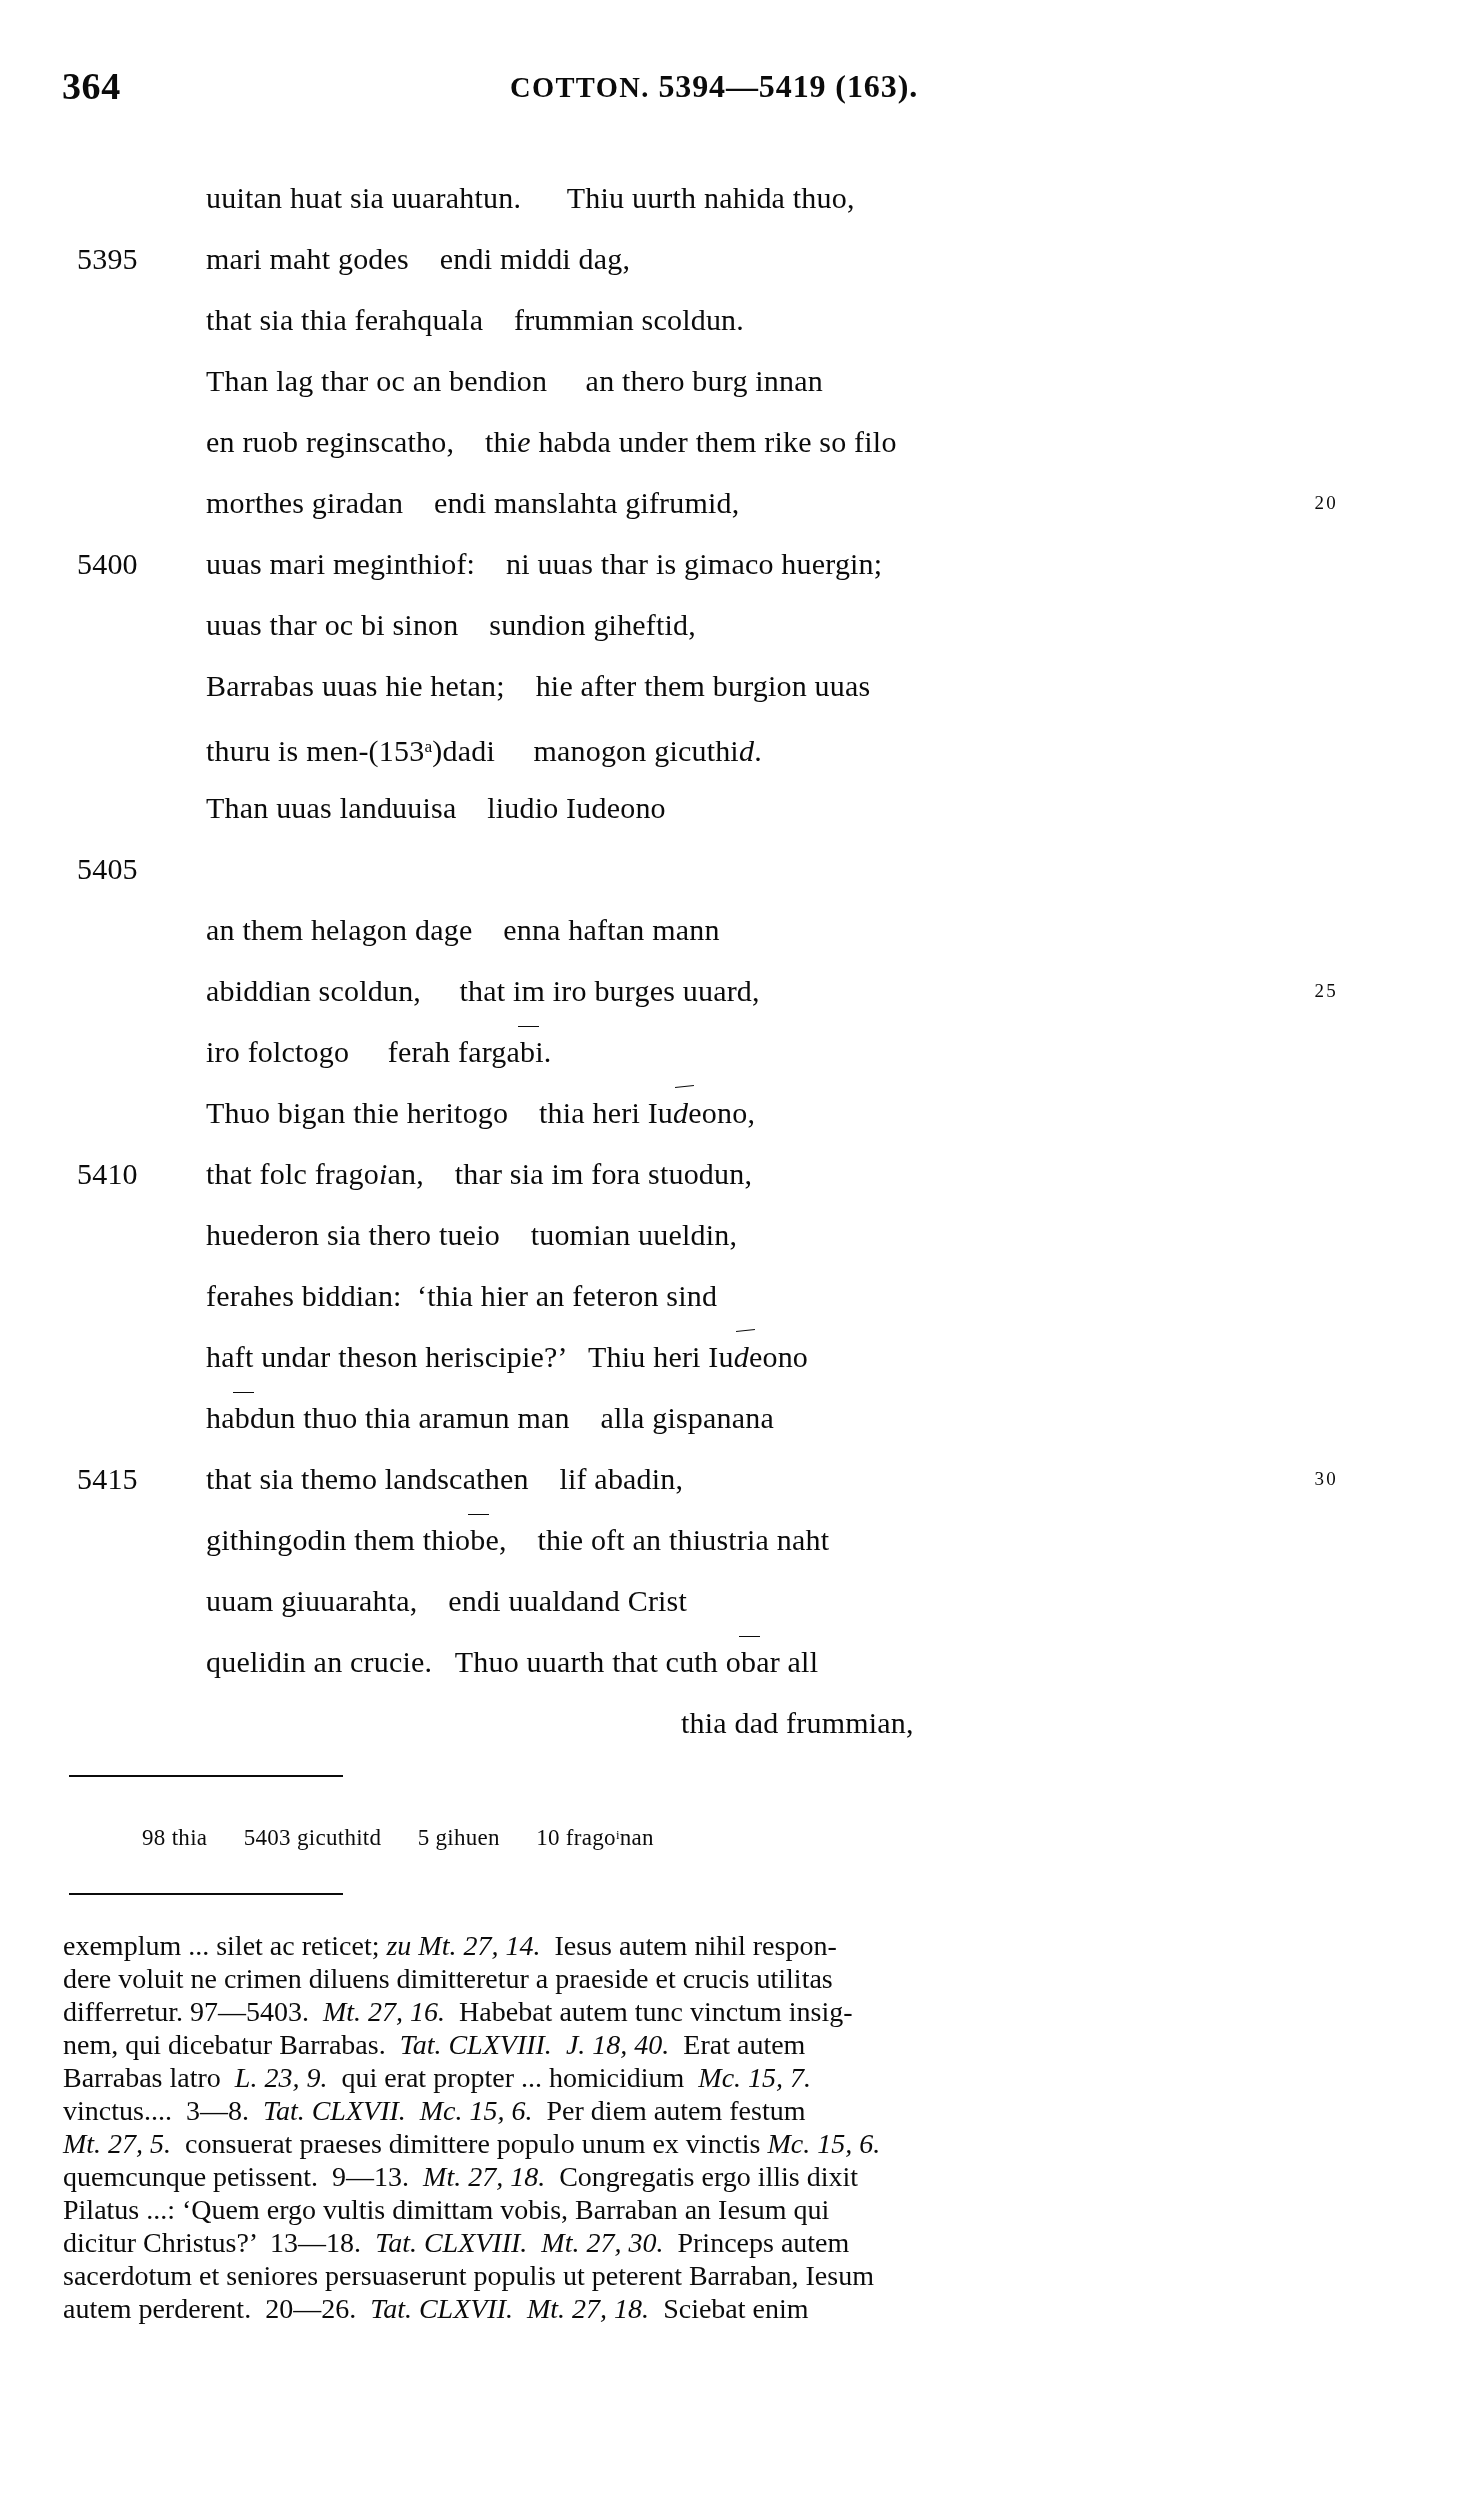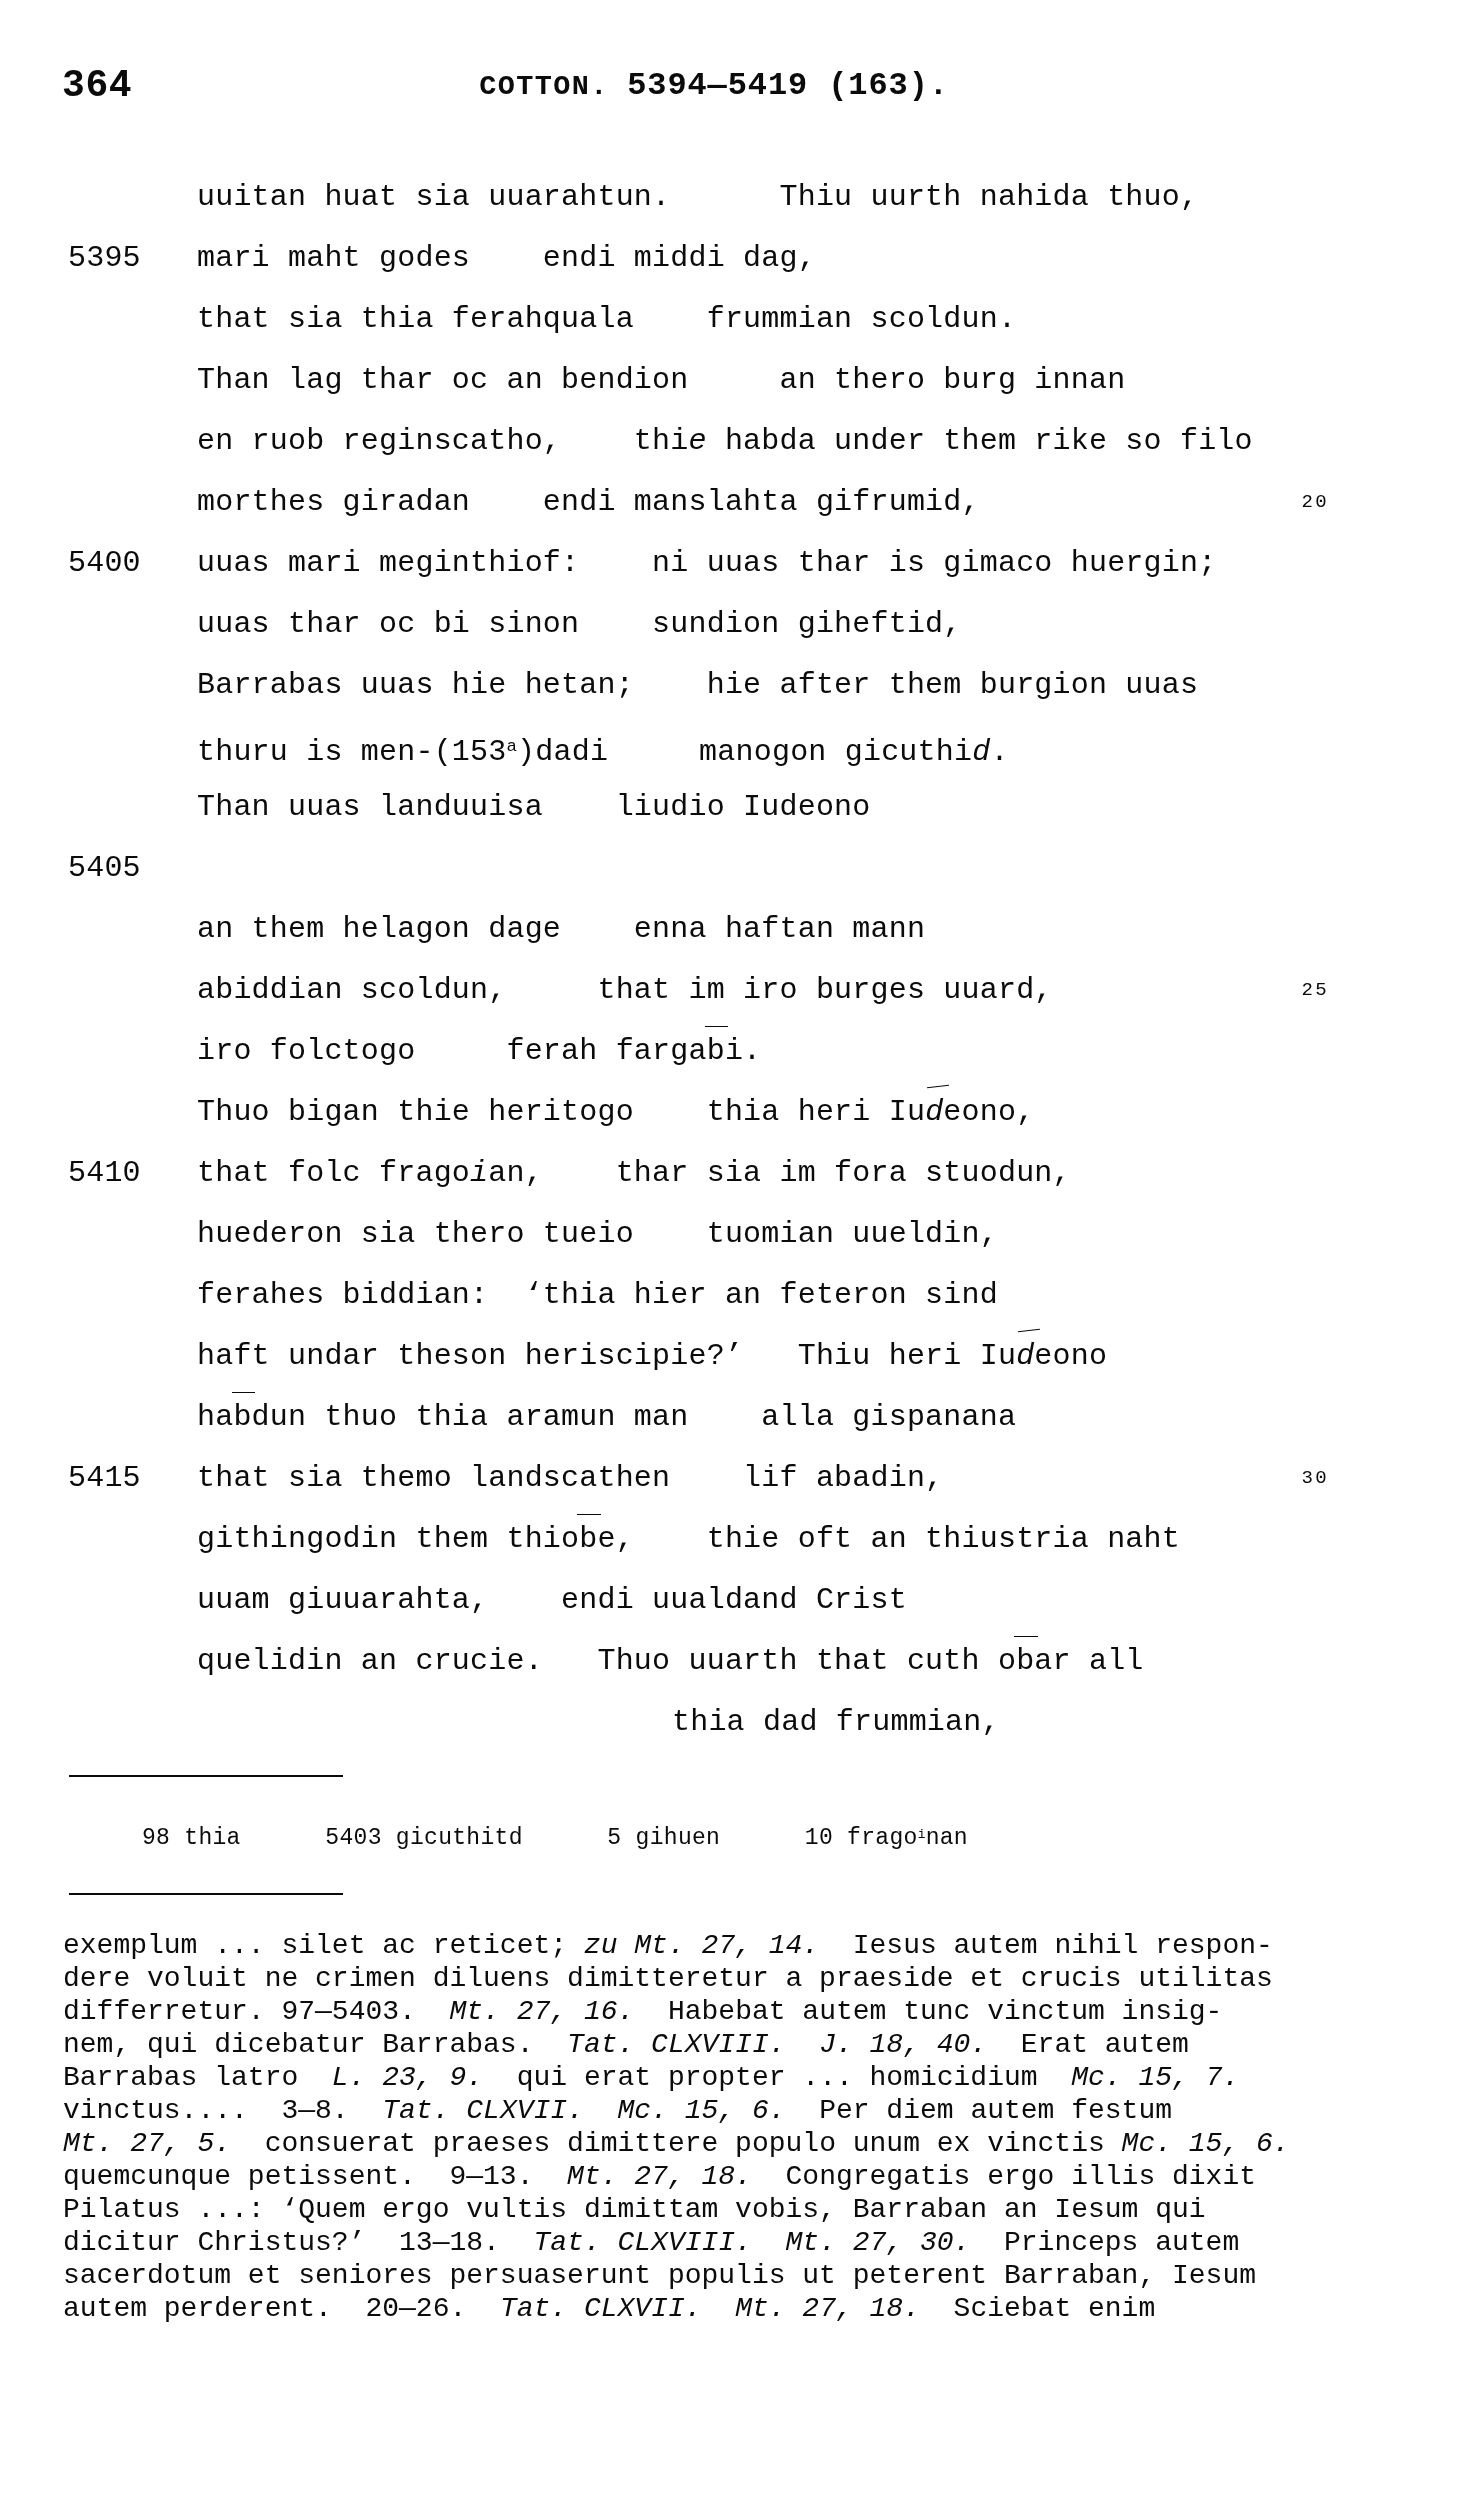--- a/index.html
+++ b/index.html
@@ -10,21 +10,20 @@
     font-family:"Liberation Serif", serif;
     color:#0b0b0b;
     position:relative;
     overflow:hidden;
   }
   .page {
     position:relative;
     width:1462px; height:2512px;
     padding:0;
     box-sizing:border-box;
-    font-family:Liberation Mono, monospace;
   }
 
   
   .runhead {
     position:absolute;
     top:67px; left:0; right:0;
     height:51px;
   }
   .folio {
     position:absolute;
@@ -45,21 +44,21 @@
     padding-right:34px;
   }
   .runhead-title .vv {
     font-size:32px;
     letter-spacing:0.9px;
   }
 
   
   .verse {
     position:absolute;
-    top:167px; left:4px;
+    top:167px; left:13px;
     width:1394px;
   }
   .vline {
     position:relative;
     height:61px;
     line-height:61px;
     font-size:30px;
     white-space:pre;
     letter-spacing:0.2px;
   }

